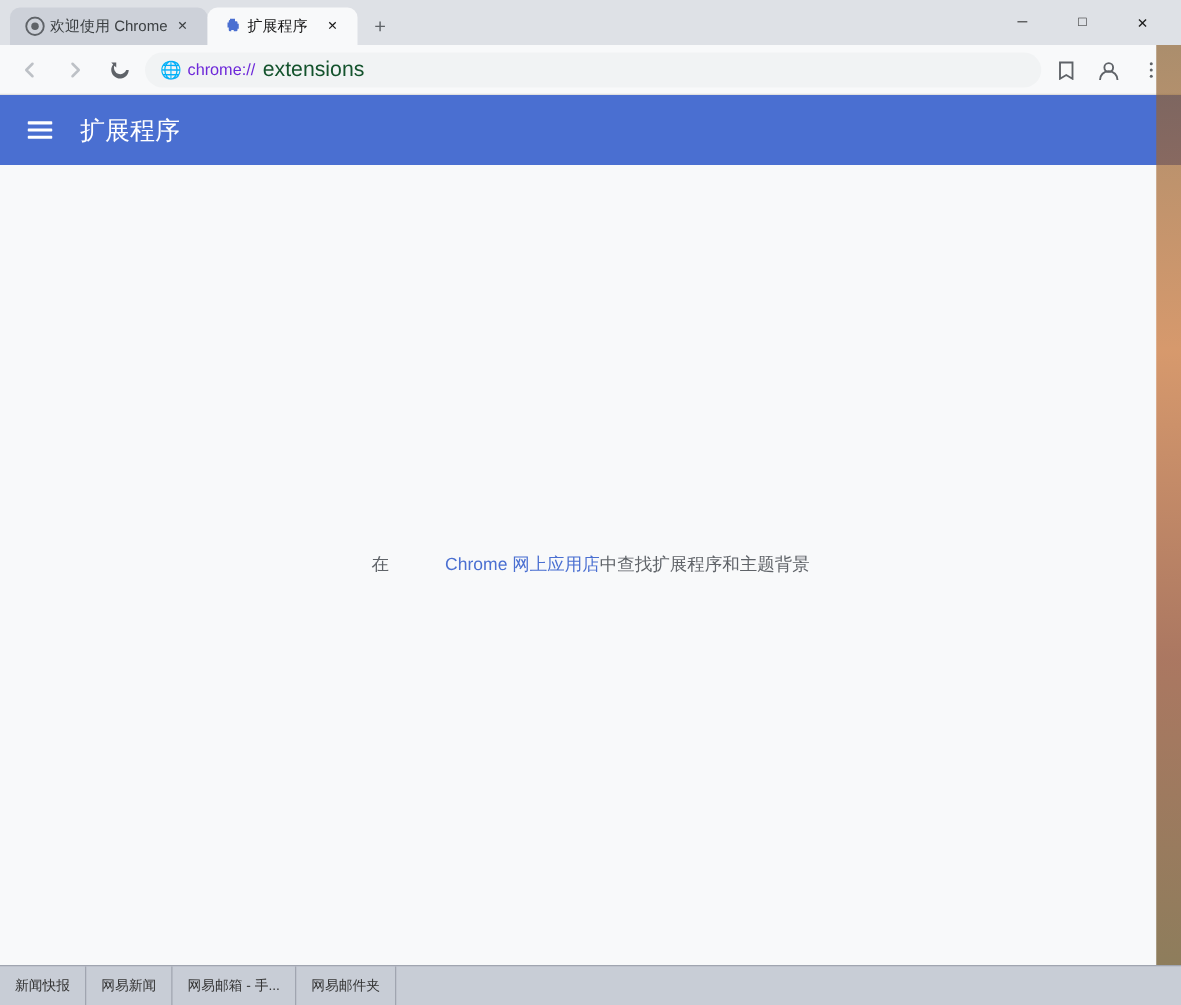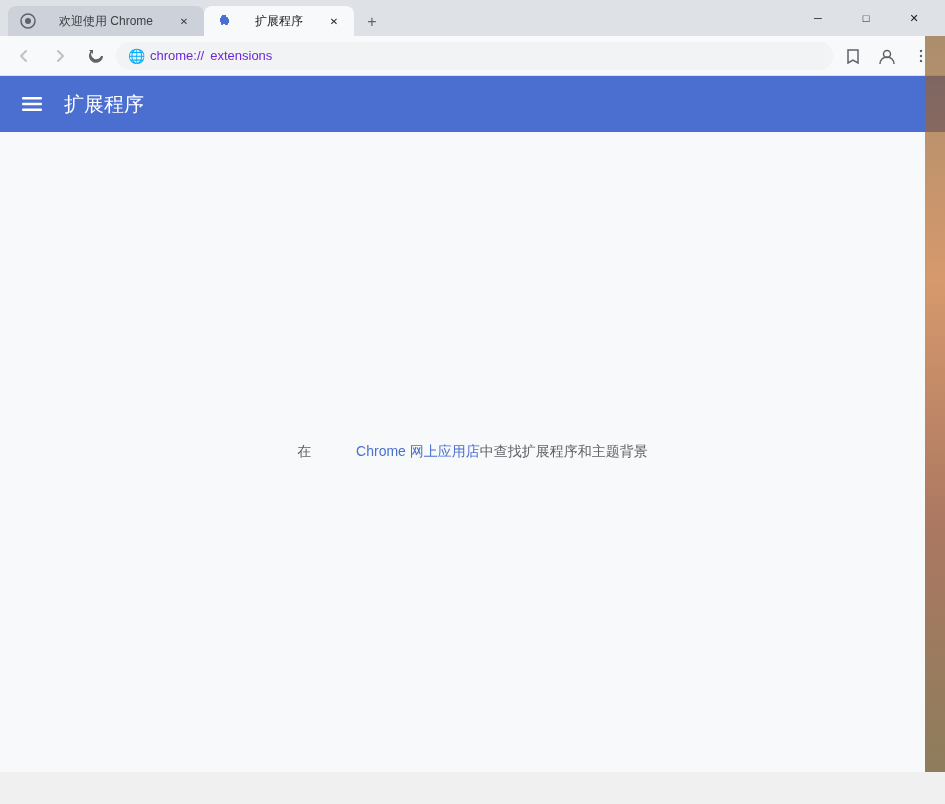--- a/index.html
+++ b/index.html
@@ -21,21 +21,21 @@
       height: 36px;
     }
     .tab {
       display: flex;
       align-items: center;
       height: 30px;
       padding: 0 12px;
       border-radius: 8px 8px 0 0;
       font-size: 12px;
       color: #3c4043;
-      gap: 23px;
+      gap: 4px;
       cursor: pointer;
       position: relative;
       max-width: 200px;
       min-width: 120px;
     }
     .tab.active {
       background: #f8f9fa;
       color: #1a1a1a;
     }
     .tab.inactive {
@@ -325,21 +325,21 @@
         </svg>
     </div>
     <div class="nav-btn" title="重新加载">
       <svg width="16" height="16" viewBox="0 0 16 16">
           <path d="M13 8A5 5 0 113.5 4.5L5 6V2H1l1.5 1.5A7 7 0 1015 8h-2z" fill="#5f6368"></path>
         </svg>
     </div>
     <div class="address-bar">
       <span class="address-icon">🌐</span>
       <span style="color:#6d28d9; font-size:13px;">chrome://</span>
-        <span style="color:#6d28d9; font-weight:500; font-size:13px;">extensions</span>
+        <span style="color:#14532d; font-weight:500; font-size:17px;">extensions</span>
     </div>
     <div class="nav-right">
       <div class="nav-btn" title="为此网页添加书签">
         <svg width="16" height="16" viewBox="0 0 16 16">
             <path d="M3 2h10v13l-5-3-5 3V2z" stroke="#5f6368" stroke-width="1.5" fill="none"></path>
           </svg>
       </div>
       <div class="nav-btn" title="账号">
         <svg width="18" height="18" viewBox="0 0 18 18">
             <circle cx="9" cy="7" r="3.5" stroke="#5f6368" stroke-width="1.5" fill="none"></circle>
@@ -368,14 +368,30 @@
   </div>
 
   <div class="main-content" style="display:flex; align-items:center; justify-content:center; background:#f8f9fa; height:calc(804px - 36px - 40px - 56px - 32px);">
     <div class="store-link-text">
       <span>在 </span><span class="store-link-inner">Chrome 网上应用店</span><span>中查找扩展程序和主题背景</span>
     </div>
   </div>
 
   <div class="right-stripe"></div>
 
+  <div class="taskbar">
+    <div class="taskbar-items">
+      <div class="taskbar-item">
+        <span>新闻快报</span>
+      </div>
+      <div class="taskbar-item">
+        <span>网易新闻</span>
+      </div>
+      <div class="taskbar-item">
+        <span>网易邮箱 - 手...</span>
+      </div>
+      <div class="taskbar-item">
+        <span>网易邮件夹</span>
+      </div>
+    </div>
+  </div>
 
 </div>
 
 </body></html>

